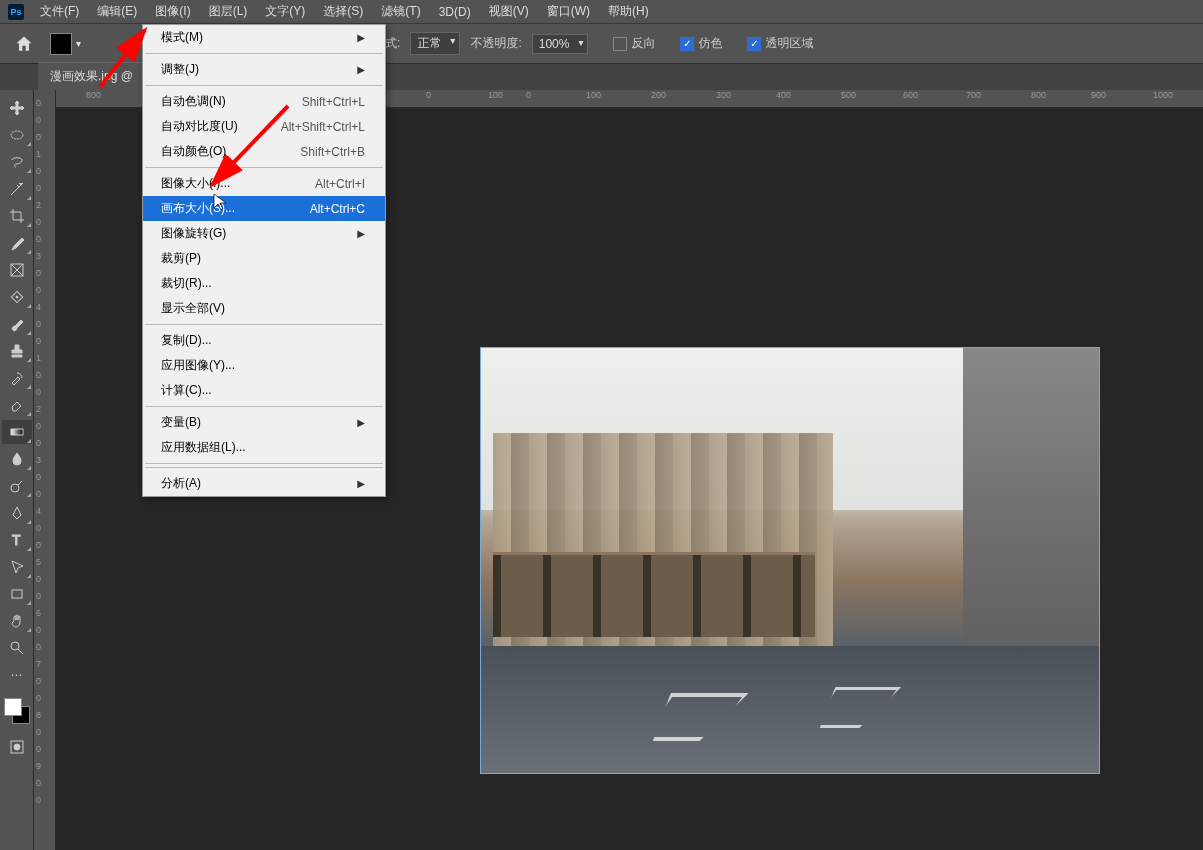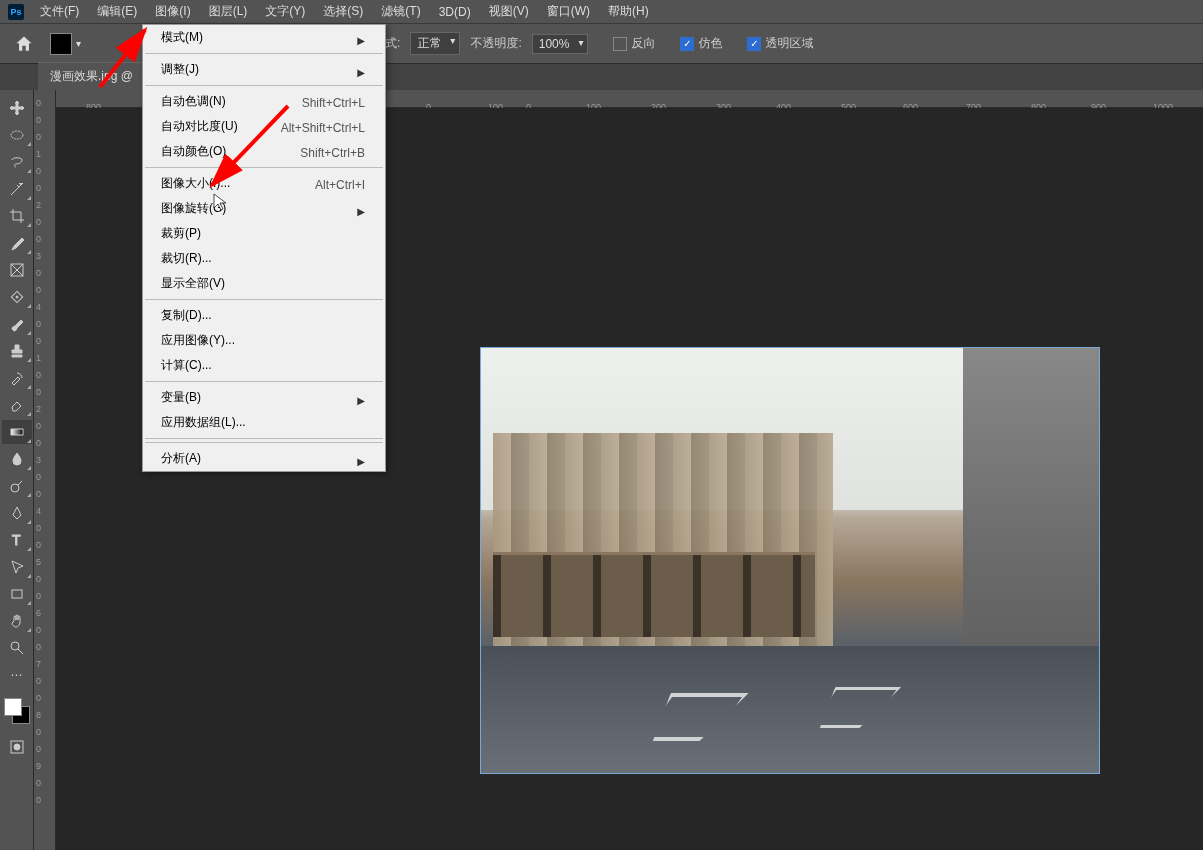--- a/index.html
+++ b/index.html
@@ -39,37 +39,37 @@
 
 .color-swatches { margin: 8px auto; width: 26px; height: 26px; position: relative; }
 .color-swatches .fg { position: absolute; top: 0; left: 0; width: 18px; height: 18px; background: #fff; border: 1px solid #888; }
 .color-swatches .bg { position: absolute; bottom: 0; right: 0; width: 18px; height: 18px; background: #000; border: 1px solid #888; }
 
 .ruler-v { width: 22px; background: #535353; position: relative; border-right: 1px solid #2a2a2a; }
 .ruler-v .tick { position: absolute; left: 2px; color: #999; font-size: 9px; }
 
 .canvas-area { flex: 1; background: #262626; position: relative; overflow: hidden; }
 .ruler-h { height: 18px; background: #535353; position: relative; border-bottom: 1px solid #2a2a2a; }
-.ruler-h .tick { position: absolute; top: 12px; color: #999; font-size: 9px; }
+.ruler-h .tick { position: absolute; top: 0; color: #999; font-size: 9px; }
 
 .canvas-content { position: absolute; top: 18px; left: 0; right: 0; bottom: 0; background: #262626; }
 
 .photo { position: absolute; left: 425px; top: 240px; width: 618px; height: 425px; background: linear-gradient(180deg, #e8ebe8 0%, #d5d8d5 35%, #b5a896 40%, #8a7560 55%, #5a6168 70%, #6d7378 100%); overflow: hidden; outline: 1px solid #7aa8d8; box-shadow: 0 0 0 1px #7aa8d8; }
 .photo .sky { position: absolute; top: 0; left: 0; right: 0; height: 38%; background: linear-gradient(180deg, #edf0ed 0%, #dfe2df 100%); }
 .photo .buildings { position: absolute; top: 20%; left: 2%; width: 55%; height: 55%; background: repeating-linear-gradient(90deg, #a89880 0px, #b8a890 18px, #8c7e68 18px, #9c8e78 36px); opacity: 0.9; }
 .photo .arches { position: absolute; top: 48%; left: 2%; width: 52%; height: 20%; background: repeating-linear-gradient(90deg, #3a3228 0px, #3a3228 8px, #6b5d4a 8px, #6b5d4a 50px); border-top: 3px solid #8a7560; }
 .photo .wall-r { position: absolute; top: 0; right: 0; width: 22%; height: 100%; background: linear-gradient(180deg, #888 0%, #6a6a6a 50%, #555 100%); }
 .photo .road { position: absolute; bottom: 0; left: 0; right: 0; height: 30%; background: linear-gradient(180deg, #4a5058 0%, #6a7078 100%); }
 .photo .road::before, .photo .road::after { content: ""; position: absolute; background: #cfd3d3; transform: skewX(-35deg); }
 .photo .road::before { width: 70px; height: 40px; left: 28%; bottom: 25%; clip-path: polygon(0 0,100% 0,80% 100%,20% 100%); border: 4px solid #cfd3d3; background: transparent; }
 .photo .road::after { width: 60px; height: 35px; left: 55%; bottom: 35%; clip-path: polygon(0 0,100% 0,80% 100%,20% 100%); border: 3px solid #cfd3d3; background: transparent; }
 
 
 .dropdown { position: absolute; top: 24px; left: 142px; width: 244px; background: #f0f0f0; border: 1px solid #999; box-shadow: 2px 2px 6px rgba(0,0,0,0.4); z-index: 100; }
-.dropdown .ditem { display: flex; justify-content: space-between; align-items: flex-end; padding: 4px 20px 4px 18px; font-size: 12px; color: #000; cursor: pointer; }
+.dropdown .ditem { display: flex; justify-content: space-between; align-items: center; padding: 4px 20px 4px 18px; font-size: 12px; color: #000; cursor: pointer; }
 .dropdown .ditem.highlight { background: #1a6fd8; color: #fff; }
 .dropdown .ditem .shortcut { color: #555; font-size: 12px; }
 .dropdown .ditem.highlight .shortcut { color: #fff; }
 .dropdown .ditem .arrow { font-size: 10px; color: #333; }
 .dropdown .sep { height: 1px; background: #bbb; margin: 3px 2px; }
 
 
 .red-arrow { position: absolute; z-index: 200; pointer-events: none; }
 .red-arrow svg { width: 100%; height: 100%; }
 
@@ -378,20 +378,24 @@
     </div>
     <div class="ditem">
       <span>自动颜色(O)</span>
       <span class="shortcut">Shift+Ctrl+B</span>
     </div>
     <div class="sep"></div>
     <div class="ditem">
       <span>图像大小(I)...</span>
       <span class="shortcut">Alt+Ctrl+I</span>
     </div>
+    <div class="ditem highlight">
+      <span>画布大小(S)...</span>
+      <span class="shortcut">Alt+Ctrl+C</span>
+    </div>
     <div class="ditem">
       <span>图像旋转(G)</span>
       <span class="arrow">▶</span>
     </div>
     <div class="ditem">
       <span>裁剪(P)</span>
     </div>
     <div class="ditem">
       <span>裁切(R)...</span>
     </div>

